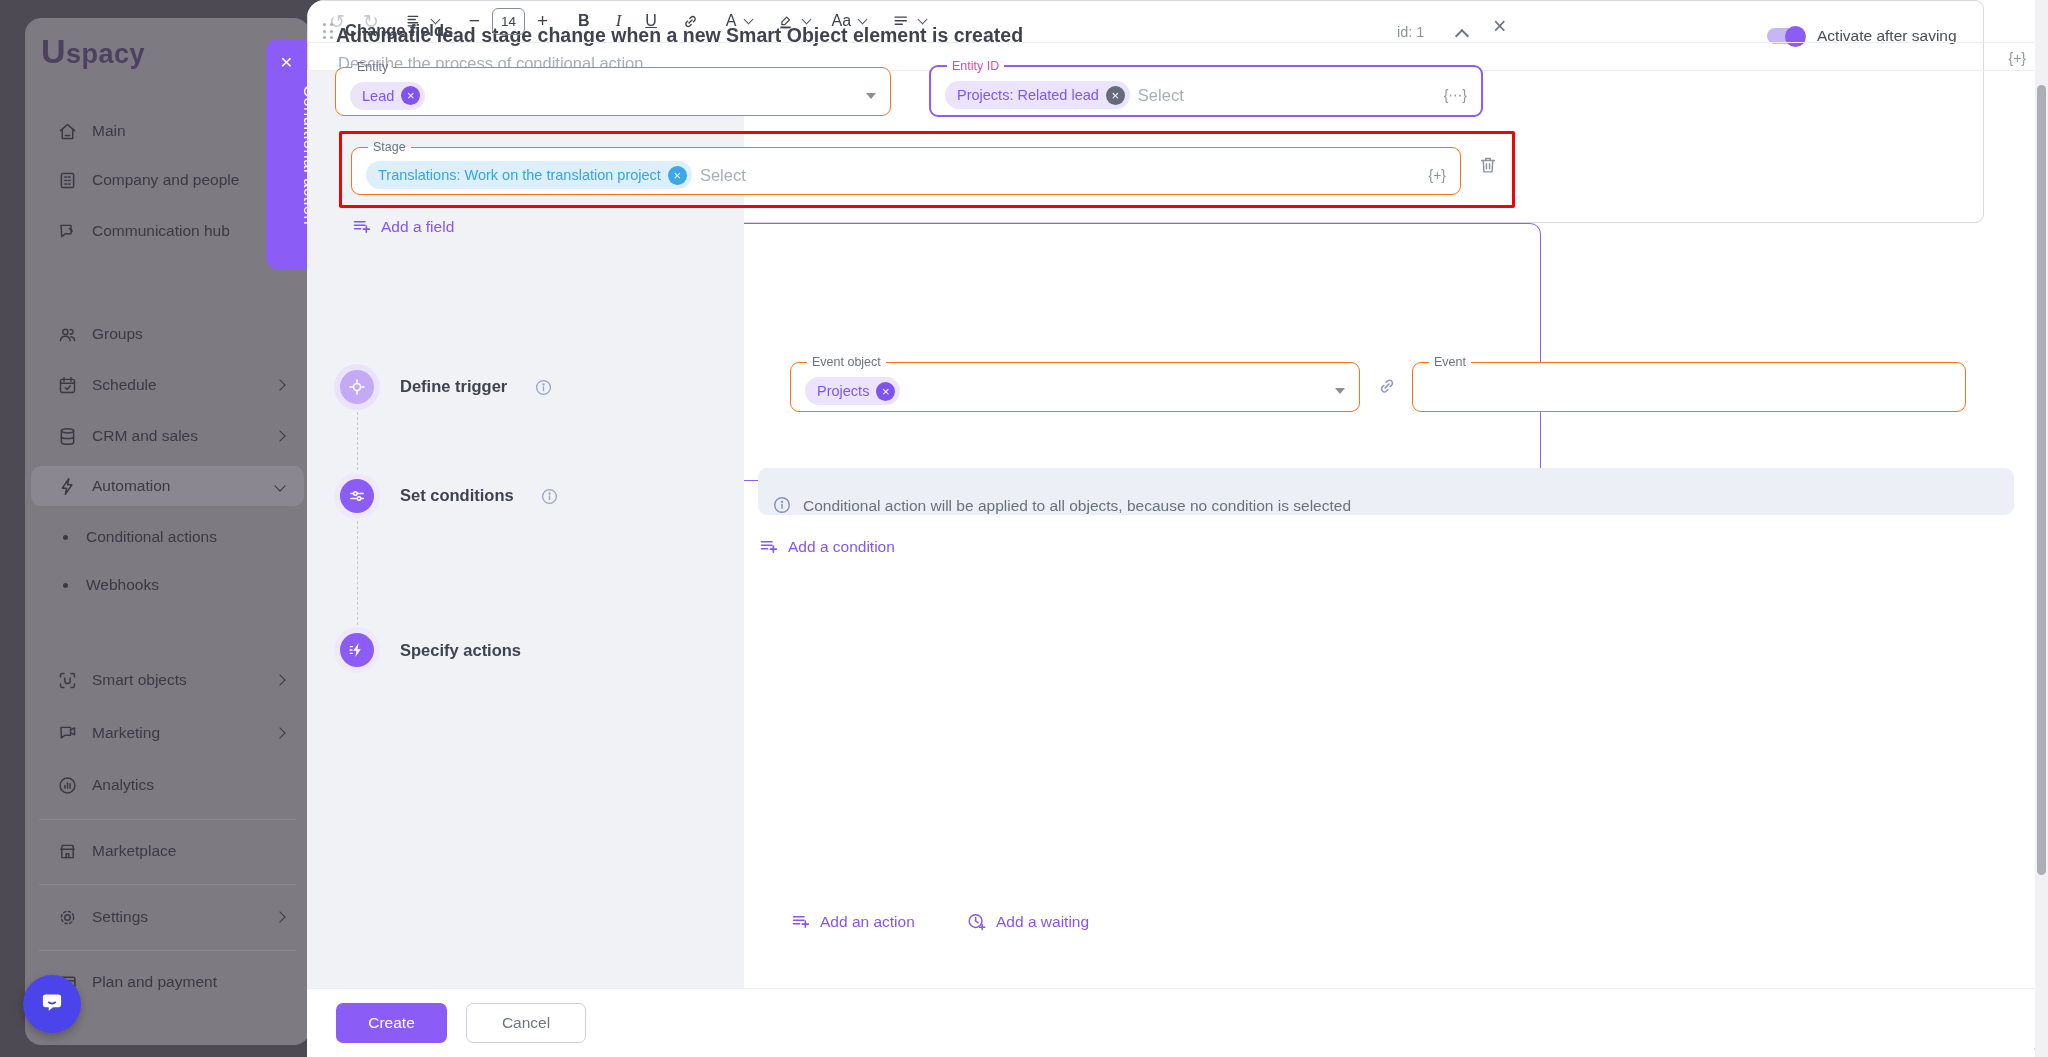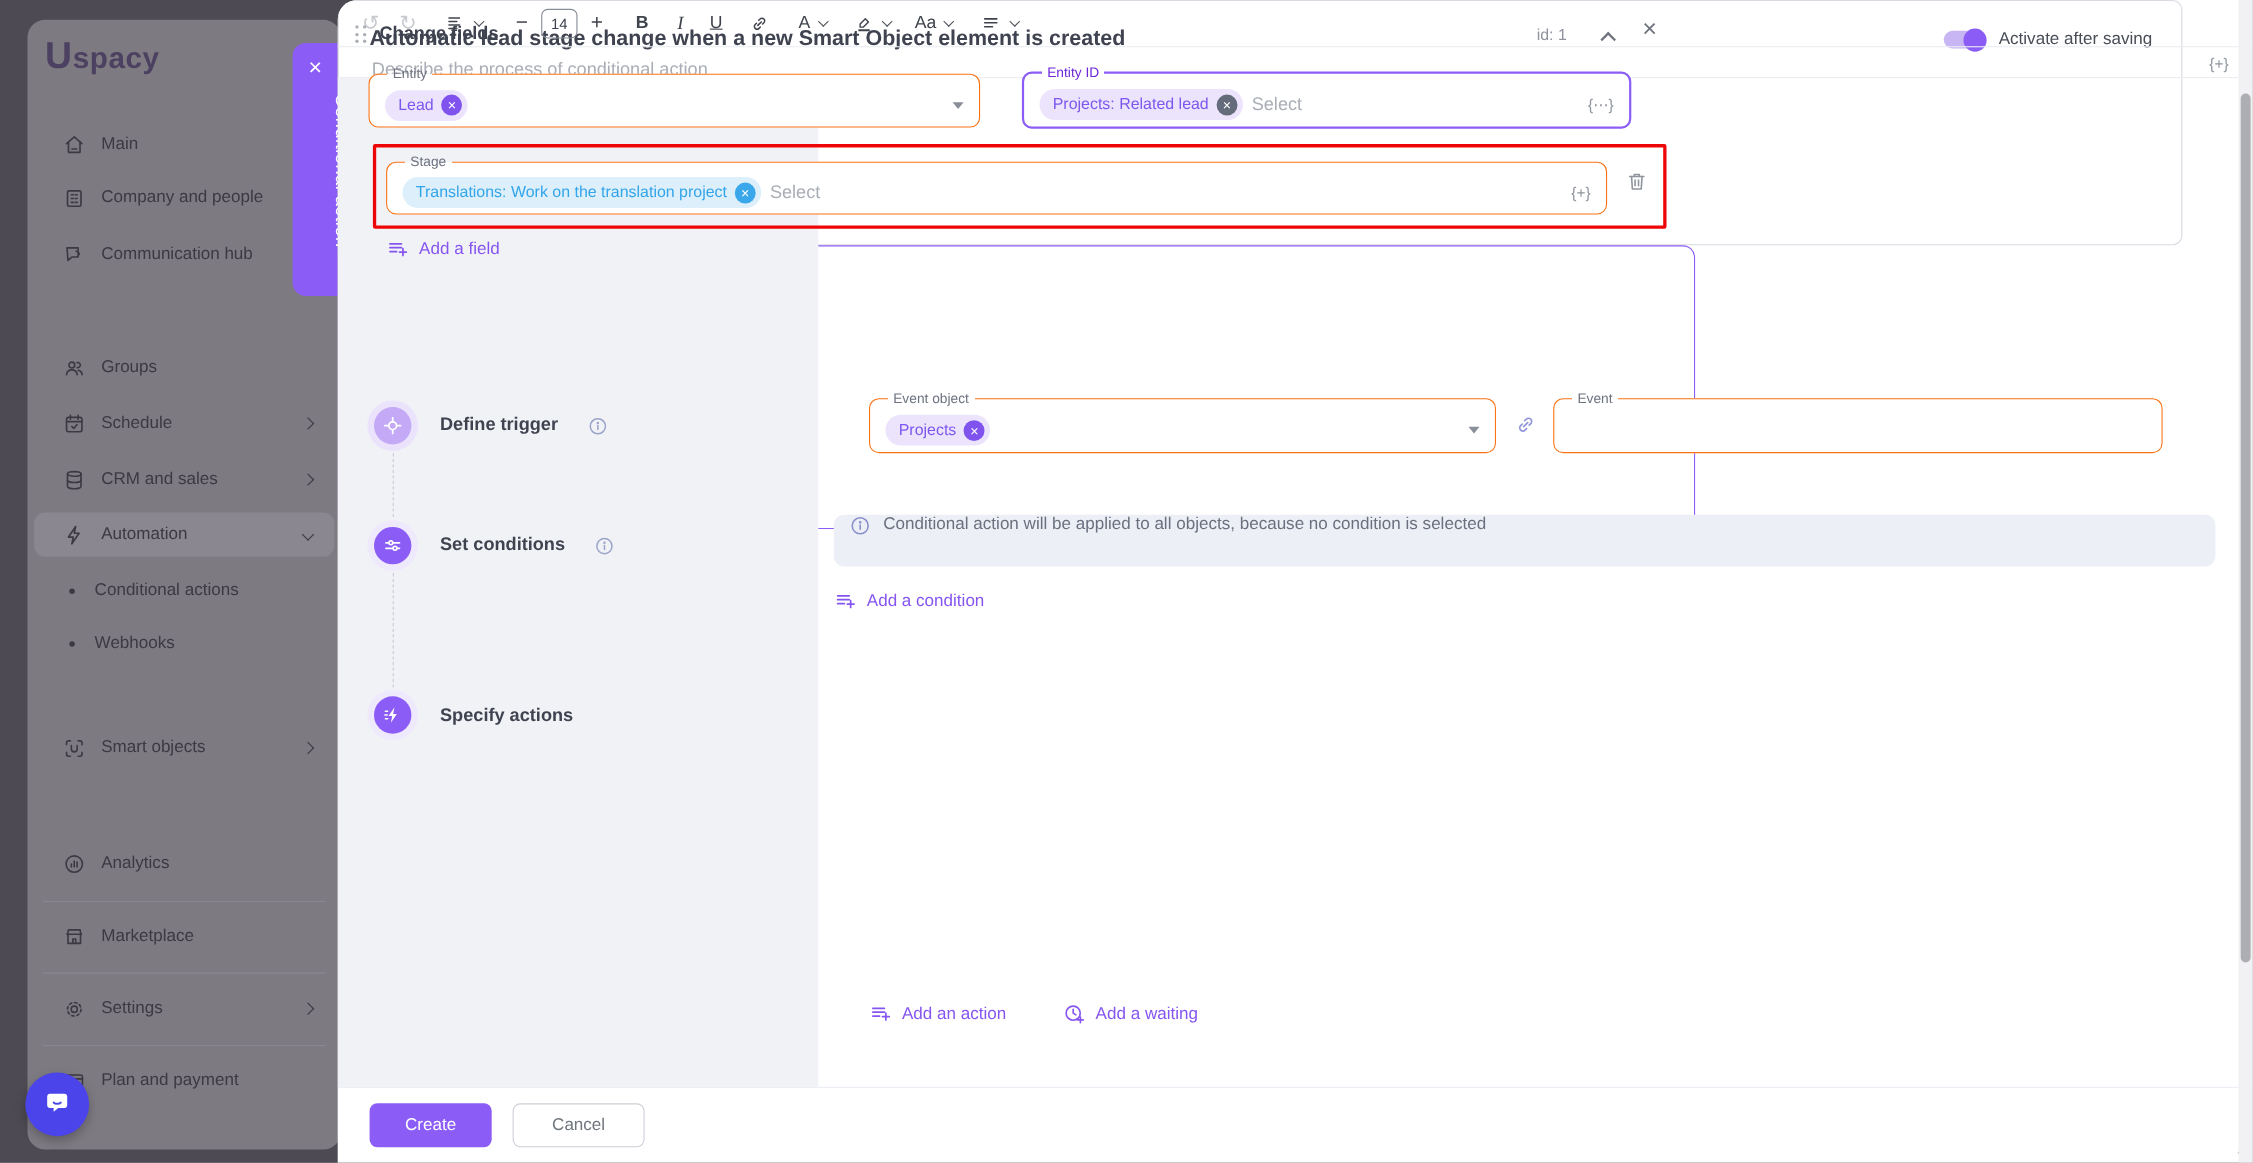--- a/index.html
+++ b/index.html
@@ -61,35 +61,35 @@
   .stepc svg{width:20px;height:20px;display:block}
   .step-label{position:absolute;font-size:16.5px;font-weight:700;color:#3F4350}
   .iicon{position:absolute;width:19px;height:19px;color:#9AA3C9}
   .iicon svg{width:19px;height:19px;display:block}
 
   
   fieldset.fs{position:absolute;background:#fff;border:1px solid #f97316;border-radius:9px;min-width:0}
   fieldset.fs legend{margin-left:16px;padding:0 5px;font-size:12.5px;color:#6D7280;line-height:1}
   .frow{position:absolute;left:14px;right:14px;top:3px;bottom:0;display:flex;align-items:center;gap:8px}
   fieldset.fs.focus{border:2px solid #8B5CF6}
-  fieldset.fs.focus legend{color:#6d28d9}
+  fieldset.fs.focus legend{color:#ec4899}
   .chip{display:inline-flex;align-items:center;gap:7px;height:28px;padding:0 5px 0 12px;border-radius:15px;font-size:14.5px;white-space:nowrap}
   .chip .x{width:19px;height:19px;border-radius:50%;display:flex;align-items:center;justify-content:center;color:#fff;font-size:13px;line-height:19px}
   .chip.purple{background:#ECE4FD;color:#7C57EE}.chip.purple .x{background:#8053EE}
   .chip.purple .x.grey{background:#646B7A}
   .chip.blue{background:#DCEFFB;color:#33A5EA}.chip.blue .x{background:#39A7EA}
   .sel-arrow{margin-left:auto;width:0;height:0;border-left:5.5px solid transparent;border-right:5.5px solid transparent;border-top:6.5px solid #898E98}
   .ph{color:#A9ADB5;font-size:16.5px}
   .token{margin-left:auto;color:#8F949D;font-size:14px}
   .val{font-size:16.5px;color:#3F4350}
 
   #chain{left:1069px;top:375px;width:22px;height:22px;color:#9297D9}
   #chain svg{width:22px;height:22px}
 
-  #alert{left:451px;top:468px;width:1256px;height:47px;background:#EDEFF7;border-radius:9px;display:flex;align-items:flex-start;padding-left:14px;gap:11px;color:#6A707E;font-size:15.5px}
+  #alert{left:451px;top:468px;width:1256px;height:47px;background:#EDEFF7;border-radius:9px;display:flex;align-items:flex-end;padding-left:14px;gap:11px;color:#6A707E;font-size:15.5px}
   #alert .iico{width:20px;height:20px;color:#878FC9;flex:0 0 20px}
   #alert svg{width:20px;height:20px;display:block}
 
   .plink{position:absolute;display:flex;align-items:center;gap:9px;color:#8655F0;font-size:15.5px;font-weight:500}
   .plink svg{width:21px;height:21px;display:block}
 
   
   #card{left:467px;top:622px;width:1234px;height:258px;background:#fff;border:1.6px solid #8B5CF6;border-radius:11px}
   #drag{position:absolute;left:16px;top:23px;display:grid;grid-template-columns:3px 3px;grid-auto-rows:3px;gap:3.5px;width:11px}
   #drag i{background:#A9ADB6;border-radius:50%}
@@ -214,20 +214,30 @@
       <span class="nico">
           <svg viewBox="0 0 24 24" fill="none" stroke="currentColor" stroke-width="1.7" stroke-linecap="round" stroke-linejoin="round">
             <path d="M8 4H6a2 2 0 00-2 2v2M4 16v2a2 2 0 002 2h2M16 4h2a2 2 0 012 2v2M20 16v2a2 2 0 01-2 2h-2"></path>
             <path d="M9 9v3.5a3 3 0 006 0V9"></path>
           </svg>
         </span>
       <span>Smart objects</span>
       <span class="chev-r"></span>
       </div>
 
+    <div class="nav-row" style="top:695px">
+      <span class="nico">
+          <svg viewBox="0 0 24 24" fill="none" stroke="currentColor" stroke-width="1.7" stroke-linecap="round" stroke-linejoin="round">
+            <path d="M4.5 5h11v9H9l-4 3z"></path>
+            <path d="M16 7.5l4-1.8v7.6l-4-1.8"></path>
+          </svg>
+        </span>
+      <span>Marketing</span>
+      <span class="chev-r"></span>
+      </div>
 
     <div class="nav-row" style="top:747px">
       <span class="nico">
           <svg viewBox="0 0 24 24" fill="none" stroke="currentColor" stroke-width="1.7" stroke-linecap="round">
             <circle cx="12" cy="12" r="8.5"></circle>
             <path d="M9 15v-3M12 15V9M15 15v-5"></path>
           </svg>
         </span>
       <span>Analytics</span>
       </div>

